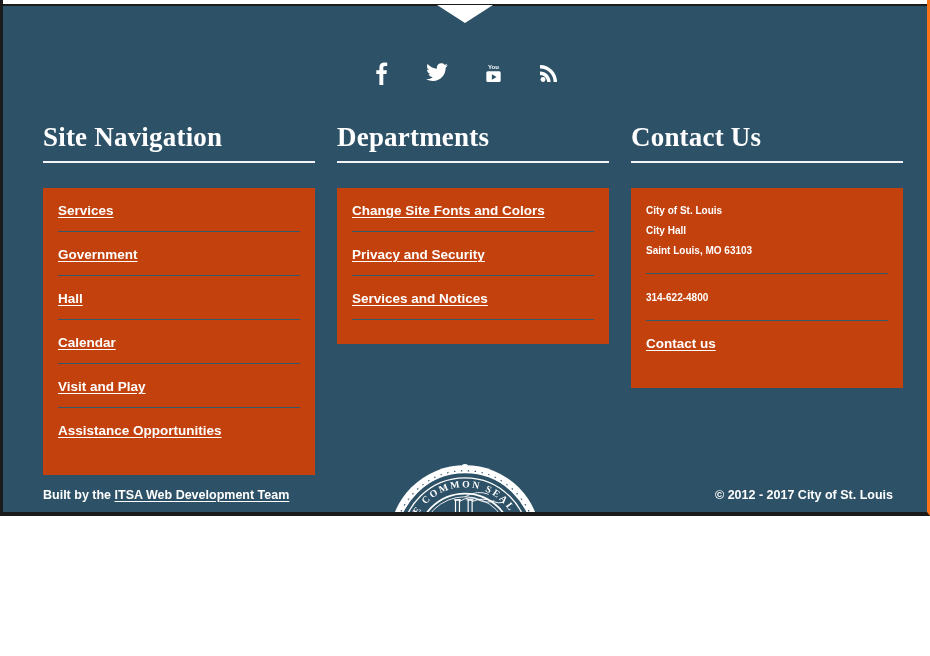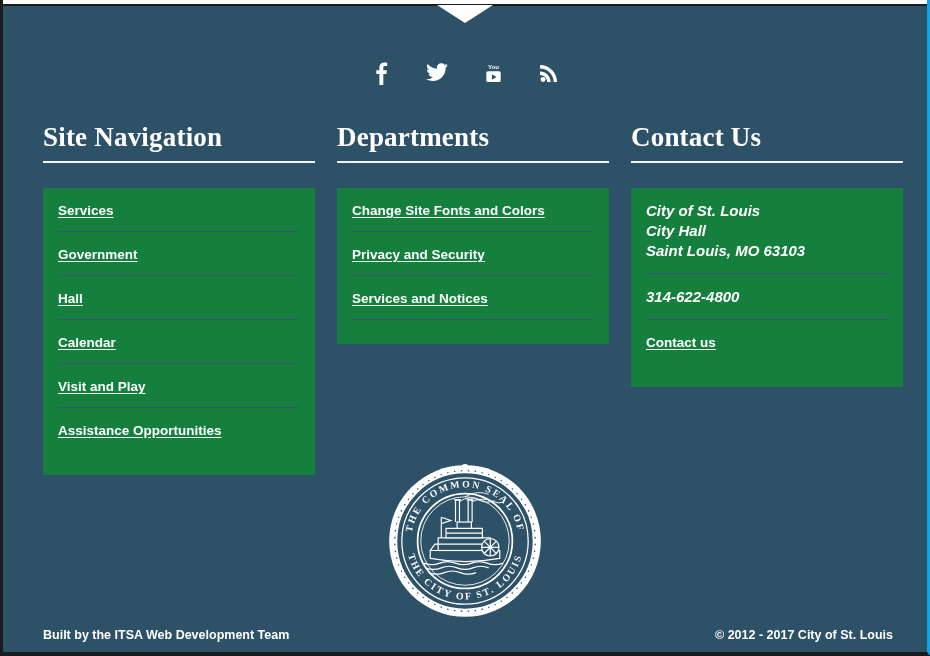--- a/index.html
+++ b/index.html
@@ -11,25 +11,25 @@
     width: 930px;
     height: 656px;
     overflow: hidden;
     font-family: "Liberation Sans", sans-serif;
   }
 
   
   .frame {
     position: relative;
     width: 930px;
-    height: 656px;
+    height: 516px;
     box-sizing: border-box;
     background: #2d5167;
     border-left: 3px solid #1b1b1b;
-    border-right: 3px solid #0ea5e9;
+    border-right: 3px solid #f97316;
     border-bottom: 4px solid #1b1b1b;
     overflow: hidden;
   }
   .top-white-strip {
     position: absolute;
     top: 0; left: 0; right: 0;
     height: 4px;
     background: #ffffff;
     z-index: 5;
   }
@@ -95,21 +95,21 @@
     font-weight: 700;
     line-height: 1.12;
     letter-spacing: 0.2px;
     margin: 0;
     padding-bottom: 9px;
     border-bottom: 2px solid #f2f4f5;
   }
 
   .panel {
     margin-top: 25px;
-    background: #15803d;
+    background: #c2410c;
     padding: 0 15px;
     box-sizing: border-box;
   }
   .panel-row {
     padding: 13px 0 12px 0;
     border-bottom: 1px solid #35586d;
   }
   .panel-row:last-child { border-bottom: none; }
   .panel-row.no-rule { border-bottom: none; }
 
@@ -117,24 +117,23 @@
     color: #ffffff;
     font-size: 13.5px;
     font-weight: 600;
     text-decoration: underline;
     text-underline-offset: 2px;
     cursor: pointer;
     display: inline-block;
   }
   .panel-text {
     color: #ffffff;
-    font-size: 15px;
+    font-size: 10px;
     font-weight: 600;
     line-height: 20px;
-    font-style: italic;
   }
   .addr-line { display: block; }
   .panel-pad { height: 24px; }
 
   
   .seal-wrap {
     position: absolute;
     top: 462px;
     left: 0; right: 0;
     display: flex;
@@ -151,20 +150,21 @@
     display: flex;
     justify-content: space-between;
     align-items: center;
     color: #ffffff;
     font-size: 12.5px;
     font-weight: 600;
   }
   .footer-left { white-space: nowrap; }
   .footer-link {
     color: #ffffff;
+    text-decoration: underline;
     text-underline-offset: 2px;
     cursor: pointer;
   }
   .footer-right { white-space: nowrap; }
 </style>
 </head>
 <body>
 
 <div class="frame">
 

